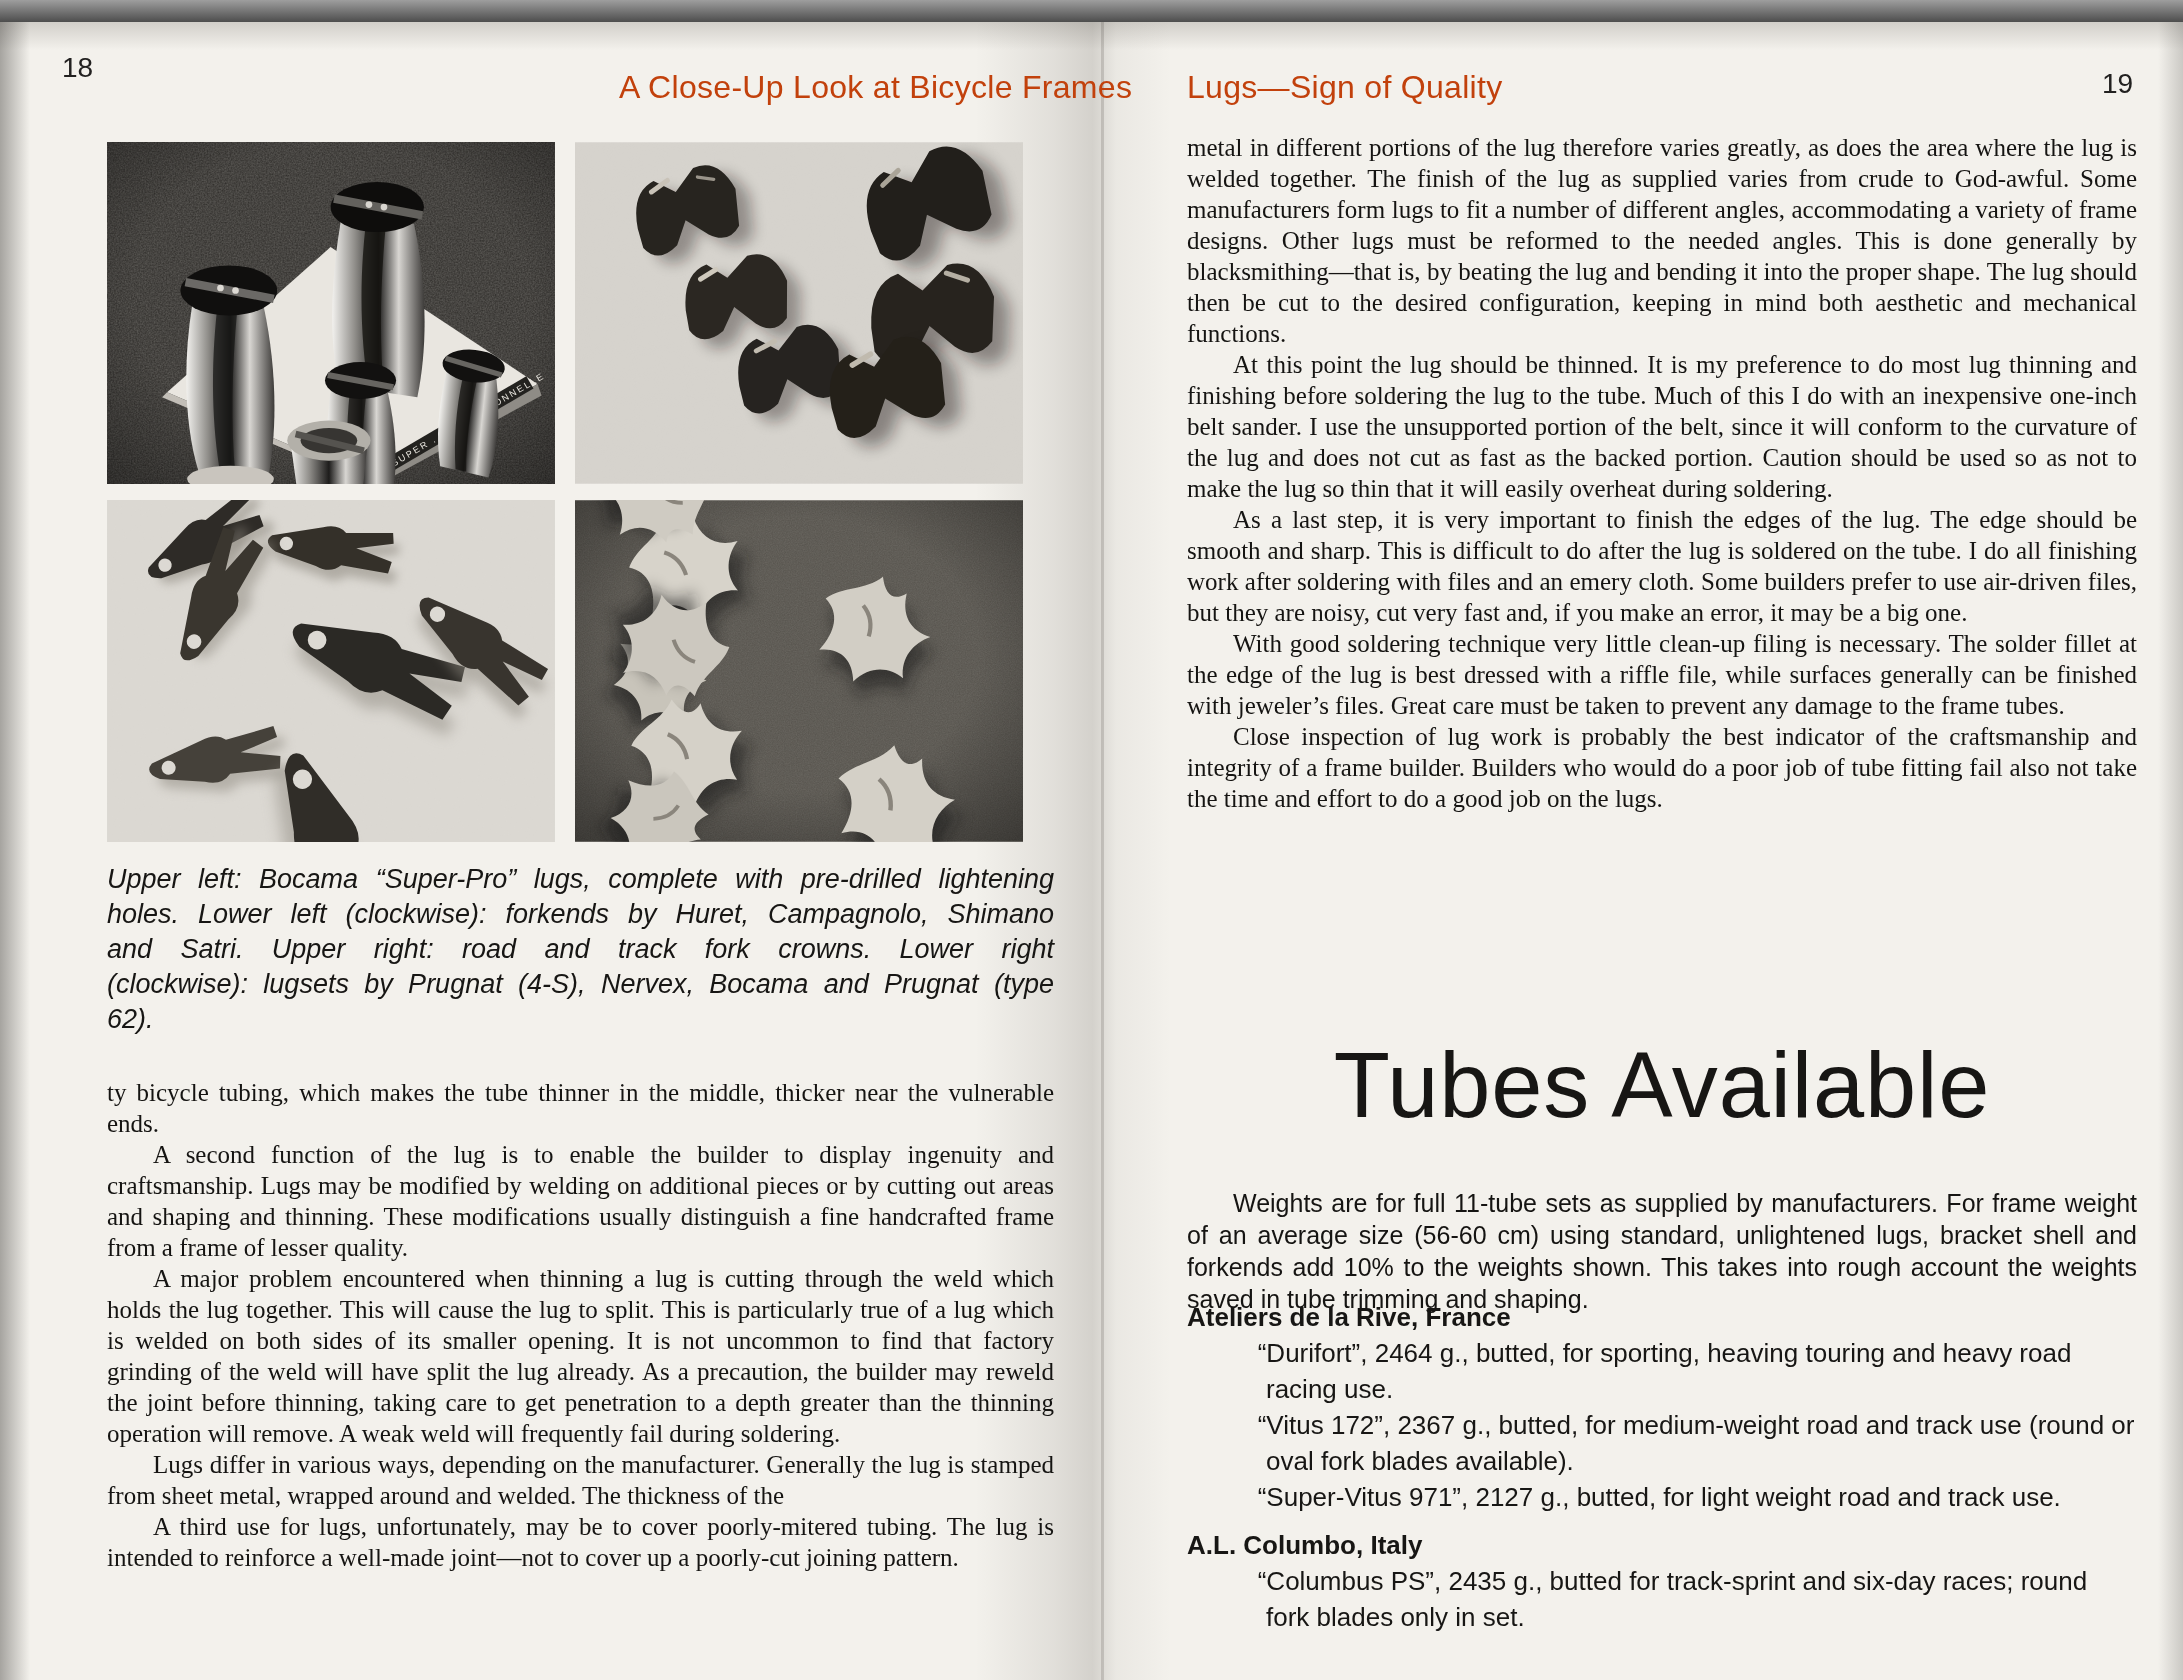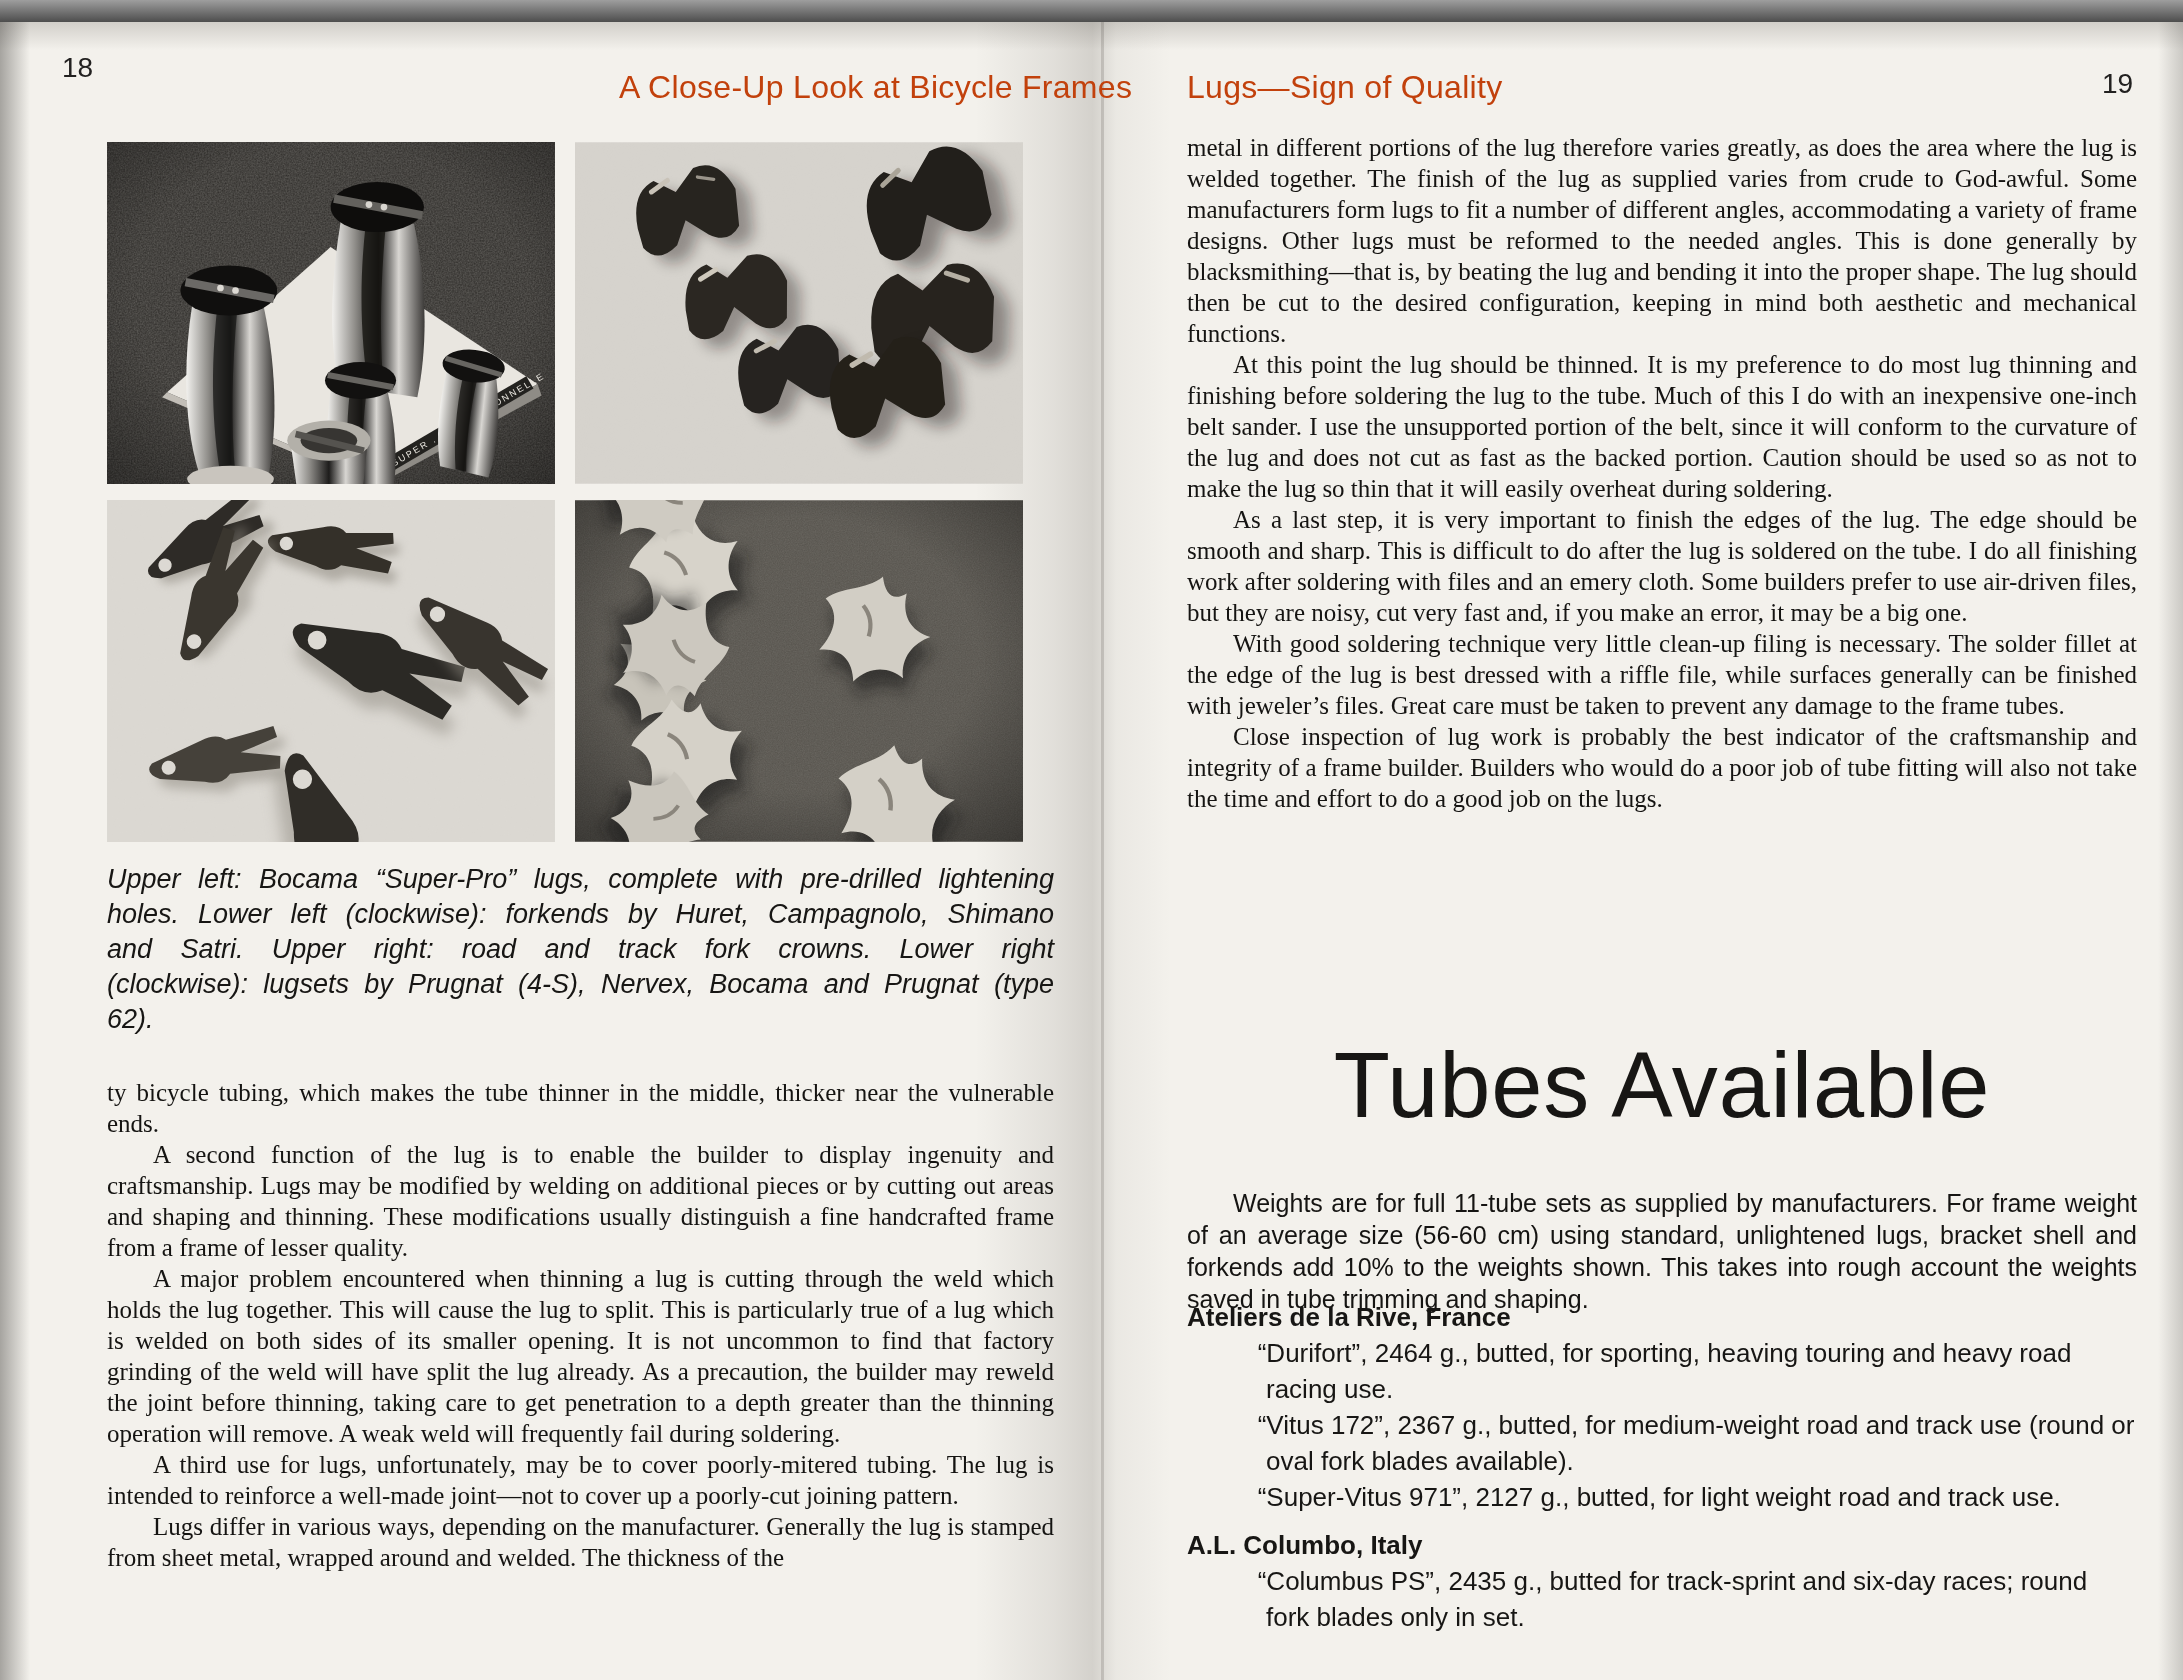--- a/index.html
+++ b/index.html
@@ -288,29 +288,29 @@
       <path d="M55,45 q18,10 20,32" stroke="#8a857c" stroke-width="5" fill="none"></path>
   </g>
 </svg>
 
 <div class="caption">Upper left:  Bocama “Super-Pro” lugs, complete with pre-drilled lightening holes.  Lower left (clockwise):  forkends by Huret, Campagnolo, Shimano and Satri.  Upper right:  road and track fork crowns.  Lower right (clockwise):  lugsets by Prugnat (4-S), Nervex, Bocama and Prugnat (type 62).</div>
 
 <div id="leftBody" class="bodycol">
     <p class="bp">ty bicycle tubing, which makes the tube thinner in the middle, thicker near the vulnerable ends.</p>
     <p class="bp ind">A second function of the lug is to enable the builder to display ingenuity and craftsmanship.  Lugs may be modified by welding on additional pieces or by cutting out areas and shaping and thinning.  These modifications usually distinguish a fine handcrafted frame from a frame of lesser quality.</p>
     <p class="bp ind">A major problem encountered when thinning a lug is cutting through the weld which holds the lug together.  This will cause the lug to split.  This is particularly true of a lug which is welded on both sides of its smaller opening.  It is not uncommon to find that factory grinding of the weld will have split the lug already.  As a precaution, the builder may reweld the joint before thinning, taking care to get penetration to a depth greater than the thinning operation will remove.  A weak weld will frequently fail during soldering.</p>
+    <p class="bp ind">Lugs differ in various ways, depending on the manufacturer.  Generally the lug is stamped from sheet metal, wrapped around and welded.  The thickness of the</p>
     <p class="bp ind">A third use for lugs, unfortunately, may be to cover poorly-mitered tubing.  The lug is intended to reinforce a well-made joint—not to cover up a poorly-cut joining pattern.</p>
-    <p class="bp ind">Lugs differ in various ways, depending on the manufacturer.  Generally the lug is stamped from sheet metal, wrapped around and welded.  The thickness of the</p>
   </div>
 <div id="rightBody" class="bodycol">
     <p class="bp">metal in different portions of the lug therefore varies greatly, as does the area where the lug is welded together.  The finish of the lug as supplied varies from crude to God-awful.  Some manufacturers form lugs to fit a number of different angles, accommodating a variety of frame designs.  Other lugs must be reformed to the needed angles.  This is done generally by blacksmithing—that is, by beating the lug and bending it into the proper shape.  The lug should then be cut to the desired configuration, keeping in mind both aesthetic and mechanical functions.</p>
     <p class="bp ind">At this point the lug should be thinned.  It is my preference to do most lug thinning and finishing before soldering the lug to the tube.  Much of this I do with an inexpensive one-inch belt sander.  I use the unsupported portion of the belt, since it will conform to the curvature of the lug and does not cut as fast as the backed portion.  Caution should be used so as not to make the lug so thin that it will easily overheat during soldering.</p>
     <p class="bp ind">As a last step, it is very important to finish the edges of the lug.  The edge should be smooth and sharp.  This is difficult to do after the lug is soldered on the tube.  I do all finishing work after soldering with files and an emery cloth.  Some builders prefer to use air-driven files, but they are noisy, cut very fast and, if you make an error, it may be a big one.</p>
     <p class="bp ind">With good soldering technique very little clean-up filing is necessary.  The solder fillet at the edge of the lug is best dressed with a riffle file, while surfaces generally can be finished with jeweler’s files.  Great care must be taken to prevent any damage to the frame tubes.</p>
-    <p class="bp ind">Close inspection of lug work is probably the best indicator of the craftsmanship and integrity of a frame builder.  Builders who would do a poor job of tube fitting will also not take the time and effort to do a good job on the lugs.</p>
+    <p class="bp ind">Close inspection of lug work is probably the best indicator of the craftsmanship and integrity of a frame builder.  Builders who would do a poor job of tube fitting fail also not take the time and effort to do a good job on the lugs.</p>
   </div>
 
 <div class="sec-title">Tubes Available</div>
 <p class="intro ind">Weights are for full 11-tube sets as supplied by manufacturers.  For frame weight of an average size (56-60 cm) using standard, unlightened lugs, bracket shell and forkends add 10% to the weights shown.  This takes into rough account the weights saved in tube trimming and shaping.</p>
 <div class="mfrs">
     <div class="mfr-name">Ateliers de la Rive, France</div>
     <div class="mfr-item">“Durifort”, 2464 g., butted, for sporting, heaving touring and heavy road racing use.</div>
     <div class="mfr-item">“Vitus 172”, 2367 g., butted, for medium-weight road and track use (round or oval fork blades available).</div>
     <div class="mfr-item">“Super-Vitus 971”, 2127 g., butted, for light weight road and track use.</div>
     <div class="mfr-name">A.L. Columbo, Italy</div>

